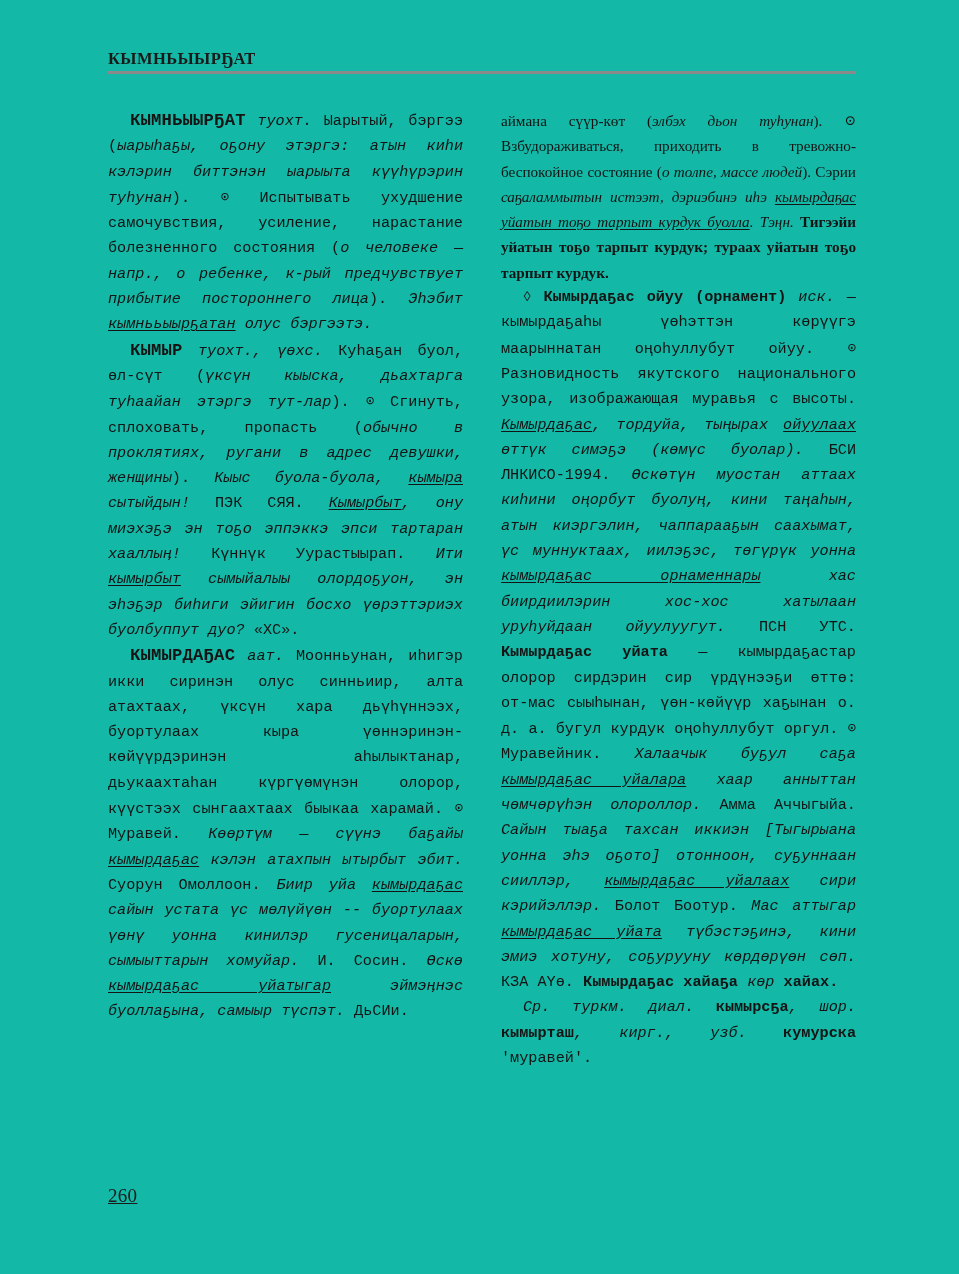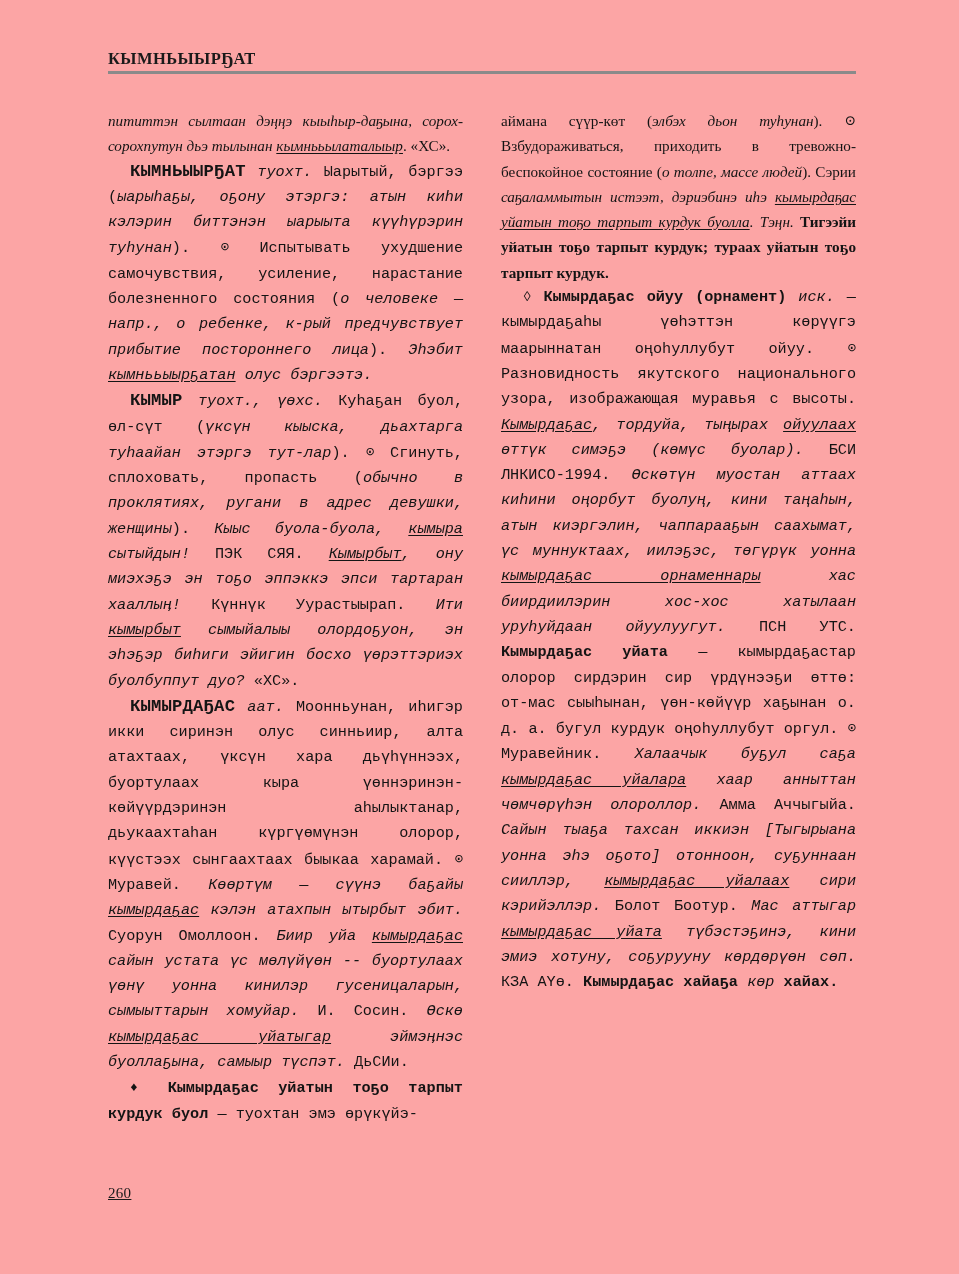--- a/index.html
+++ b/index.html
@@ -9,21 +9,21 @@
     background: #ffffff;
   }
   body {
     font-family: "Liberation Serif", "DejaVu Serif", serif;
     color: #111111;
   }
   .page {
     position: relative;
     width: 959px;
     height: 1274px;
-    background: #fca5a5;
+    background: #14b8a6;
     box-sizing: border-box;
     overflow: hidden;
   }
 
   
   .runhead-wrap {
     position: absolute;
     left: 108px;
     top: 50px;
     width: 748px;
@@ -89,58 +89,57 @@
     vertical-align: 1px;
   }
   .diamond-solid { font-size: 13px; vertical-align: 1px; }
   .diamond-open  { font-size: 14px; vertical-align: 0px; }
 
   
   .folio {
     position: absolute;
     left: 108px;
     top: 1185px;
-    font-size: 15px;
+    font-size: 19px;
     color: #1a1a1a;
     letter-spacing: 0.3px;
     text-decoration: underline;
   }
 </style>
 </head>
 <body>
 
 <div class="page">
 
   <div class="runhead-wrap">
     <div class="runhead">КЫМНЬЫЫРҔАТ</div>
     <div class="runhead-rule"></div>
   </div>
 
   <div class="columns">
 
     <div class="col">
 
-      <p class="para cont"><span class="it">пититтэн сылтаан дэңңэ кыыһыр-даҕына, сорох-сорохпутун дьэ тылынан </span><span class="ul">кымнььылаталыыр</span><span class="rm">. «ХС».</span></p>
 
       <p class="para ind"><span class="hw">КЫМНЬЫЫРҔАТ</span> <span class="it">туохт.</span> <span>Ыарытый, бэргээ (</span><span class="it">ыарыһаҕы, оҕону этэргэ: атын киһи кэлэрин биттэнэн ыарыыта күүһүрэрин туһунан</span><span>).</span> <span class="sym">⊙</span> <span>Испытывать ухудшение самочувствия, усиление, нарастание болезненного состояния (</span><span class="it">о человеке — напр., о ребенке, к-рый предчувствует прибытие постороннего лица</span><span>).</span> <span class="it">Эһэбит </span><span class="ul">кымнььыырҕатан</span><span class="it"> олус бэргээтэ.</span></p>
 
       <p class="para ind"><span class="hw">КЫМЫР</span> <span class="it">туохт.,</span> <span class="it">үөхс.</span> <span>Куһаҕан буол, өл-сүт (</span><span class="it">үксүн кыыска, дьахтарга туһаайан этэргэ тут-лар</span><span>).</span> <span class="sym">⊙</span> <span>Сгинуть, сплоховать, пропасть (</span><span class="it">обычно в проклятиях, ругани в адрес девушки, женщины</span><span>).</span> <span class="it">Кыыс буола-буола, </span><span class="ul">кымыра</span><span class="it"> сытыйдын!</span> <span>ПЭК СЯЯ.</span> <span class="ul">Кымырбыт</span><span class="it">, ону миэхэҕэ эн тоҕо эппэккэ эпси тартаран хааллыӊ!</span> <span>Күннүк Уурастыырап.</span> <span class="it">Ити </span><span class="ul">кымырбыт</span><span class="it"> сымыйалыы олордоҕуон, эн эһэҕэр биһиги эйигин босхо үөрэттэриэх буолбуппут дуо?</span> <span>«ХС».</span></p>
 
       <p class="para ind"><span class="hw">КЫМЫРДАҔАС</span> <span class="it">аат.</span> <span>Моонньунан, иһигэр икки сиринэн олус синньиир, алта атахтаах, үксүн хара дьүһүннээх, буортулаах кыра үөннэринэн-көйүүрдэринэн аһылыктанар, дьукаахтаһан күргүөмүнэн олорор, күүстээх сынгаахтаах быыкаа харамай.</span> <span class="sym">⊙</span> <span>Муравей.</span> <span class="it">Көөртүм — сүүнэ баҕайы </span><span class="ul">кымырдаҕас</span><span class="it"> кэлэн атахпын ытырбыт эбит.</span> <span>Суорун Омоллоон.</span> <span class="it">Биир уйа </span><span class="ul">кымырдаҕас</span><span class="it"> сайын устата үс мөлүйүөн -- буортулаах үөнү уонна кинилэр гусеницаларын, сымыыттарын хомуйар.</span> <span>И. Сосин.</span> <span class="it">Өскө </span><span class="ul">кымырдаҕас уйатыгар</span><span class="it"> эймэӊнэс буоллаҕына, самыыр түспэт.</span> <span>ДьСИи.</span></p>
 
-      <p class="para ind"><span class="diamond-solid">♦</span> <span class="bi">Кымырдаҕас уйатын тоҕо тарпыт курдук буол</span> <span>—</span> <span>туохтан эмэ өрүкүйэ-</span></p>
 
     </div>
 
     <div class="col">
 
       <p class="para cont"><span>аймана сүүр-көт (</span><span class="it">элбэх дьон туһунан</span><span>).</span> <span class="sym">⊙</span> <span>Взбудораживаться, приходить в тревожно-беспокойное состояние (</span><span class="it">о толпе, массе людей</span><span>).</span> <span>Сэрии </span><span class="it">саҕаламмытын истээт, дэриэбинэ иһэ </span><span class="ul">кымырдаҕас уйатын тоҕо тарпыт курдук буолла</span><span class="it">. Тэңн.</span> <span class="bi">Тигээйи уйатын тоҕо тарпыт курдук; тураах уйатын тоҕо тарпыт курдук.</span></p>
 
       <p class="para ind"><span class="diamond-open">◊</span> <span class="bi">Кымырдаҕас ойуу (орнамент)</span> <span class="it">иск.</span> <span>—</span> <span>кымырдаҕаһы үөһэттэн көрүүгэ маарыннатан оңоһуллубут ойуу.</span> <span class="sym">⊙</span> <span>Разновидность якутского национального узора, изображающая муравья с высоты.</span> <span class="ul">Кымырдаҕас</span><span class="it">, тордуйа, тыңырах </span><span class="ul">ойуулаах</span><span class="it"> өттүк симэҕэ (көмүс буолар).</span> <span>БСИ ЛНКИСО-1994.</span> <span class="it">Өскөтүн муостан аттаах киһини оңорбут буолуң, кини таңаһын, атын киэргэлин, чаппарааҕын саахымат, үс муннуктаах, иилэҕэс, төгүрүк уонна </span><span class="ul">кымырдаҕас орнаменнары</span><span class="it"> хас биирдиилэрин хос-хос хатылаан уруһуйдаан ойуулуугут.</span> <span>ПСН УТС.</span> <span class="bi">Кымырдаҕас уйата</span> <span>—</span> <span>кымырдаҕастар олорор сирдэрин сир үрдүнээҕи өттө: от-мас сыыһынан, үөн-көйүүр хаҕынан о. д. а. бугул курдук оңоһуллубут оргул.</span> <span class="sym">⊙</span> <span>Муравейник.</span> <span class="it">Халаачык буҕул саҕа </span><span class="ul">кымырдаҕас уйалара</span><span class="it"> хаар анныттан чөмчөрүһэн олороллор.</span> <span>Амма Аччыгыйа.</span> <span class="it">Сайын тыаҕа тахсан иккиэн [Тыгырыана уонна эһэ оҕото] отонноон, суҕуннаан сииллэр, </span><span class="ul">кымырдаҕас уйалаах</span><span class="it"> сири кэрийэллэр.</span> <span>Болот Боотур.</span> <span class="it">Мас аттыгар </span><span class="ul">кымырдаҕас уйата</span><span class="it"> түбэстэҕинэ, кини эмиэ хотуну, соҕурууну көрдөрүөн сөп.</span> <span>КЗА АҮө.</span> <span class="bi">Кымырдаҕас хайаҕа</span> <span class="it">көр</span> <span class="bi">хайах.</span></p>
 
+      <p class="para ind"><span class="it">Ср. туркм. диал.</span> <span class="bi">кымырсҕа</span><span class="it">, шор.</span> <span class="bi">кымырташ</span><span class="it">, кирг., узб.</span> <span class="bi">кумурска</span> <span>'муравей'.</span></p>
 
 
     </div>
   </div>
 
   <div class="folio">260</div>
 
 </div>
 
 </body></html>

